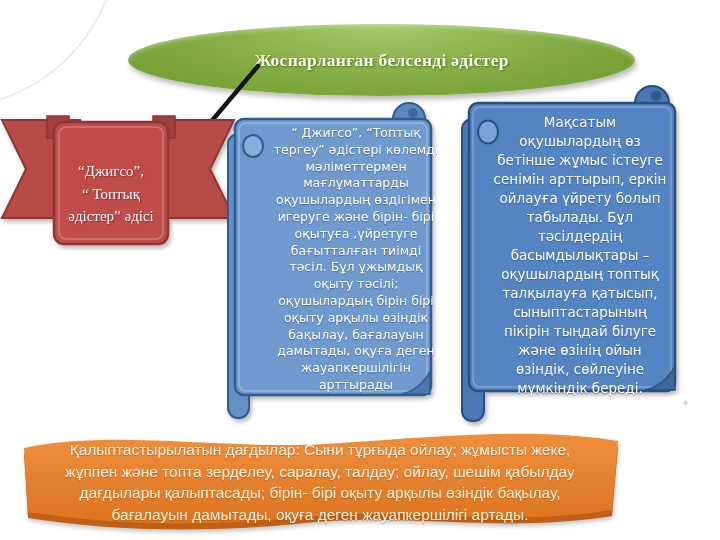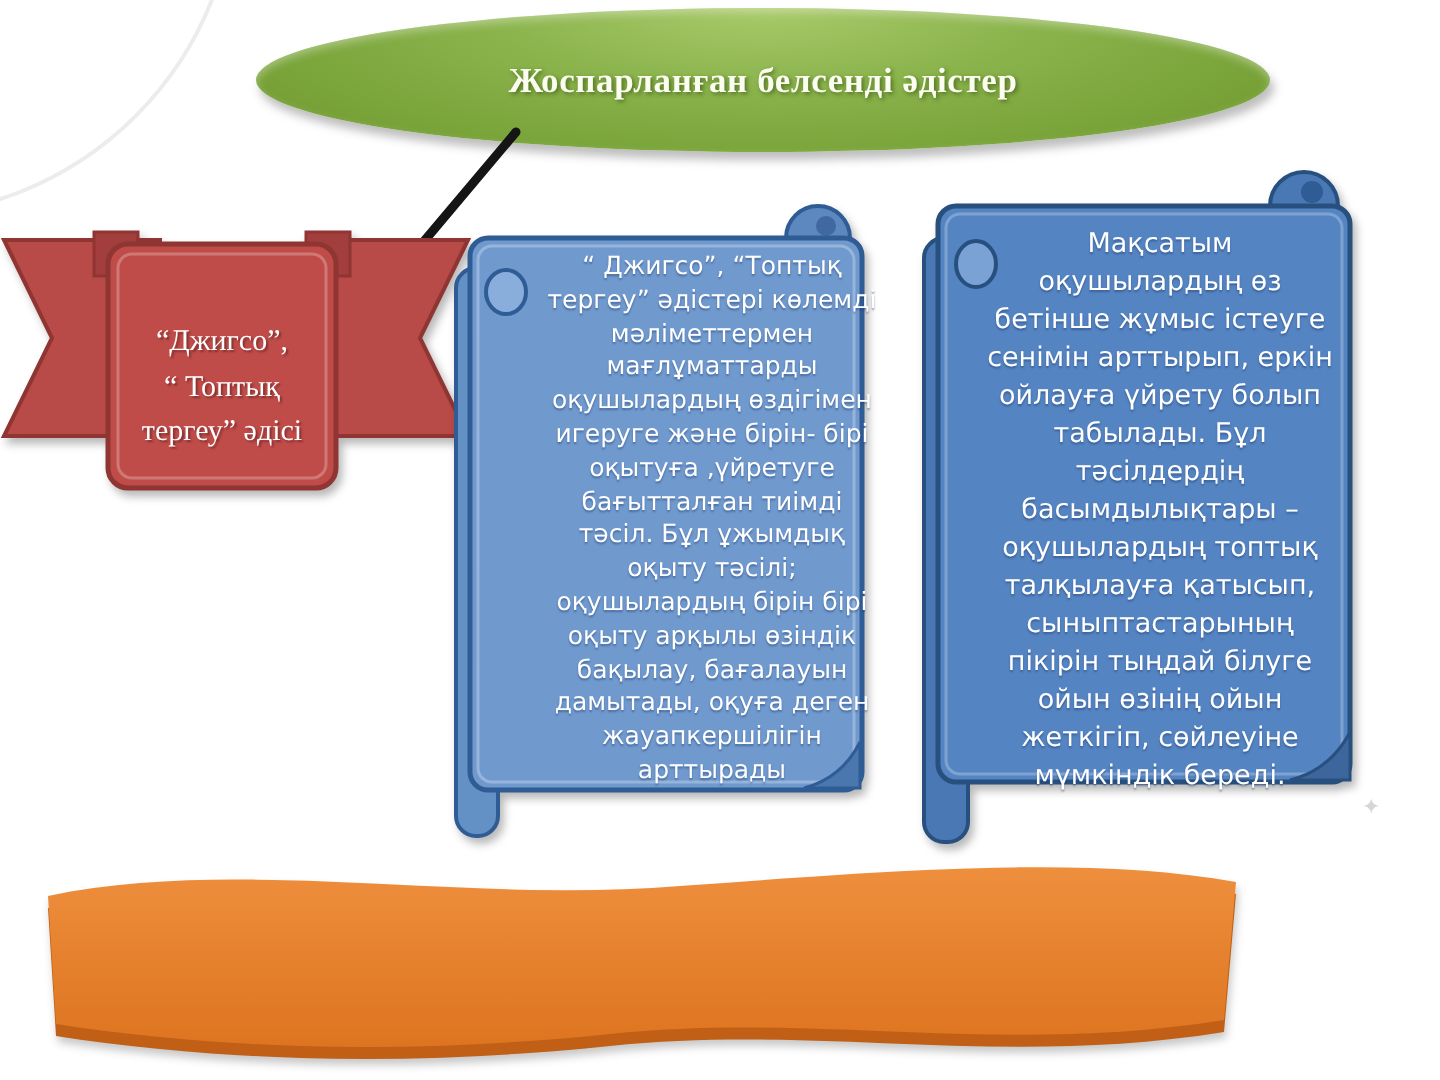--- a/index.html
+++ b/index.html
@@ -2,21 +2,21 @@
 <html><head>
 <meta charset="utf-8">
 <style>
   html,body{margin:0;padding:0;background:#e9e9e9;}
   .slide{position:relative;width:720px;height:540px;background:#ffffff;overflow:hidden;
          font-family:"Liberation Sans",sans-serif;}
   .bg-arc{position:absolute;left:-225px;top:-235px;width:340px;height:340px;
           border:2px solid #ececec;border-radius:50%;}
 
   
-  .ellipse{position:absolute;left:128px;top:4px;width:507px;height:72px;border-radius:50%;
+  .ellipse{position:absolute;left:128px;top:24px;width:507px;height:72px;border-radius:50%;
            background:radial-gradient(ellipse at 50% 0%, #a8ca6a 0%, #8ab34c 40%, #7aa53a 72%, #6f9730 100%);
            box-shadow:2px 4px 5px rgba(110,110,110,.45), inset 0 2px 4px rgba(255,255,255,.35);
            display:flex;align-items:center;justify-content:center;text-align:center;}
   .ellipse-title{color:#fbfdf0;font:bold 17.5px "Liberation Serif",serif;letter-spacing:.3px;
                  text-shadow:1px 1px 2px rgba(70,100,25,.85);}
 
   .connector{position:absolute;left:0;top:0;pointer-events:none;}
 
   
   .ribbon{position:absolute;left:0;top:110px;width:236px;height:140px;}
@@ -62,21 +62,21 @@
     <svg width="236" height="140" viewBox="0 0 236 140">
       <polygon points="2,10 80,10 80,108 2,108 26,59" fill="#b84a47" stroke="#8f3532" stroke-width="2"></polygon>
       <polygon points="156,10 234,10 210,59 234,108 156,108" fill="#b84a47" stroke="#8f3532" stroke-width="2"></polygon>
       <rect x="47" y="6" width="22" height="22" fill="#a23f3c" stroke="#8f3532" stroke-width="1.5"></rect>
       <rect x="153" y="6" width="22" height="22" fill="#a23f3c" stroke="#8f3532" stroke-width="1.5"></rect>
       <rect x="54" y="12" width="114" height="122" rx="10" fill="#bf4c49" stroke="#8f3532" stroke-width="2.5"></rect>
       <rect x="59" y="17" width="104" height="112" rx="7" fill="none" stroke="rgba(255,255,255,0.25)" stroke-width="1.5"></rect>
     </svg>
     <div class="ribbon-text">“Джигсо”,
 “ Топтық
-тергеу” әдісі</div>
+әдістер” әдісі</div>
   </div>
 
   <div class="scroll scroll-mid">
     <svg width="212" height="325" viewBox="0 0 212 325">
       <rect x="2" y="34" width="21" height="284" rx="10" fill="#6390c5" stroke="#2f5c94" stroke-width="2"></rect>
       <circle cx="183" cy="19" r="16" fill="#5d88bf" stroke="#2f5c94" stroke-width="2"></circle>
       <circle cx="187" cy="13" r="5" fill="#3f69a0"></circle>
       <rect x="9" y="19" width="196" height="276" rx="9" fill="#7099ce" stroke="#2f5c94" stroke-width="2.5"></rect>
       <rect x="13" y="23" width="188" height="268" rx="7" fill="none" stroke="rgba(255,255,255,0.28)" stroke-width="1.5"></rect>
       <path d="M 176,294 L 204,294 L 204,271 Q 195,289 176,294 Z" fill="#4a77ad" stroke="#2f5c94" stroke-width="1.5"></path>
@@ -88,31 +88,32 @@
   <div class="scroll scroll-right">
     <svg width="225" height="345" viewBox="0 0 225 345">
       <rect x="2" y="36" width="22" height="302" rx="10" fill="#4a78b4" stroke="#27507f" stroke-width="2"></rect>
       <circle cx="192" cy="20" r="17" fill="#4a78b4" stroke="#27507f" stroke-width="2"></circle>
       <circle cx="196" cy="13" r="5.5" fill="#2f5c94"></circle>
       <rect x="9" y="20" width="206" height="288" rx="9" fill="#5584c2" stroke="#27507f" stroke-width="2.5"></rect>
       <rect x="13" y="24" width="198" height="280" rx="7" fill="none" stroke="rgba(255,255,255,0.25)" stroke-width="1.5"></rect>
       <path d="M 185,307 L 215,307 L 215,283 Q 205,302 185,307 Z" fill="#3c669c" stroke="#27507f" stroke-width="1.5"></path>
       <ellipse cx="28" cy="49" rx="10" ry="11.5" fill="#7ba2d4" stroke="#27507f" stroke-width="2"></ellipse>
     </svg>
-    <div class="scroll-text">Мақсатым оқушылардың өз бетінше жұмыс істеуге сенімін арттырып, еркін ойлауға үйрету болып табылады. Бұл тәсілдердің басымдылықтары – оқушылардың топтық талқылауға қатысып, сыныптастарының пікірін тыңдай білуге ойын өзінің ойын жеткігіп, сөйлеуіне мүмкіндік береді.</div>
+    <div class="scroll-text">Мақсатым оқушылардың өз бетінше жұмыс істеуге сенімін арттырып, еркін ойлауға үйрету болып табылады. Бұл тәсілдердің басымдылықтары – оқушылардың топтық талқылауға қатысып, сыныптастарының пікірін тыңдай білуге және өзінің ойын өзіндік, сөйлеуіне мүмкіндік береді.</div>
   </div>
 
   <div class="wave">
     <svg width="620" height="112" viewBox="0 0 620 112">
       <defs>
         <linearGradient id="og" x1="0" y1="0" x2="0" y2="1">
           <stop offset="0" stop-color="#ee8f3d"></stop>
           <stop offset="1" stop-color="#dd7420"></stop>
         </linearGradient>
       </defs>
       <path d="M 14,30 C 110,10 220,34 330,25 C 430,18 530,9 608,23 L 602,92 C 490,110 400,88 295,99 C 190,110 95,106 18,94 Z" fill="#c05f15"></path>
       <path d="M 14,24 C 110,4 220,28 330,19 C 430,12 530,3 608,17 L 602,86 C 490,104 400,82 295,93 C 190,104 95,100 18,88 Z" fill="url(#og)"></path>
     </svg>
+    <div class="wave-text">Қалыптастырылатын дағдылар: Сыни тұрғыда ойлау; жұмысты жеке, жұппен және топта зерделеу, саралау, талдау; ойлау, шешім қабылдау дағдылары қалыптасады; бірін- бірі оқыту арқылы өзіндік бақылау, бағалауын дамытады, оқуға деген жауапкершілігі артады.</div>
   </div>
 
   <span class="sparkle">✦</span>
 
 </div>
 
 </body></html>

